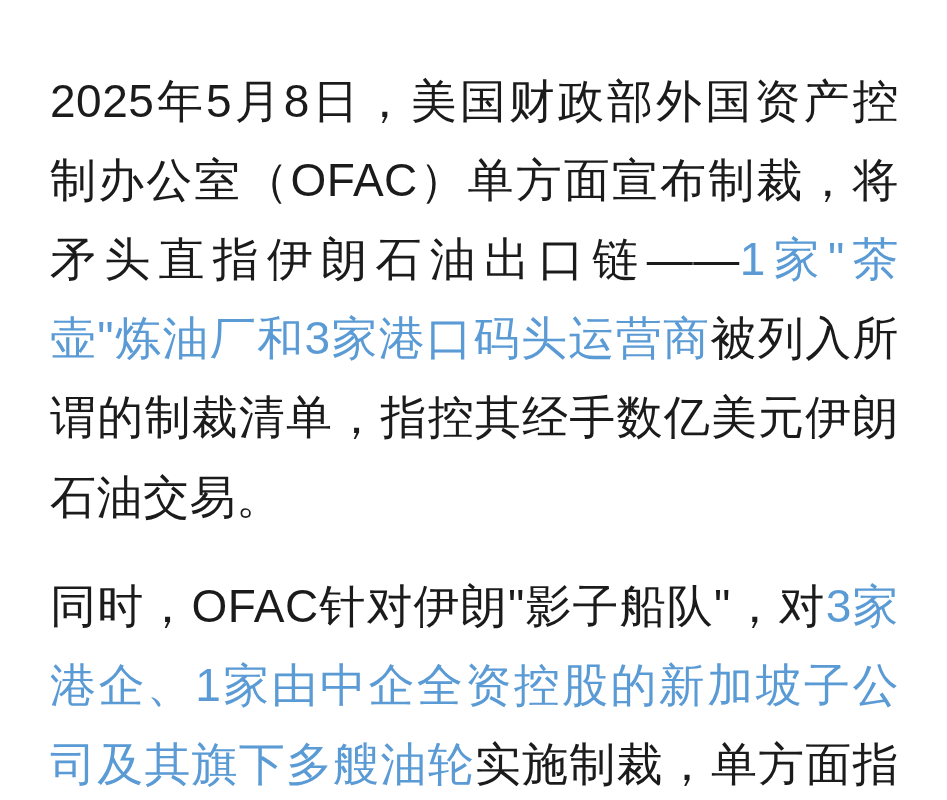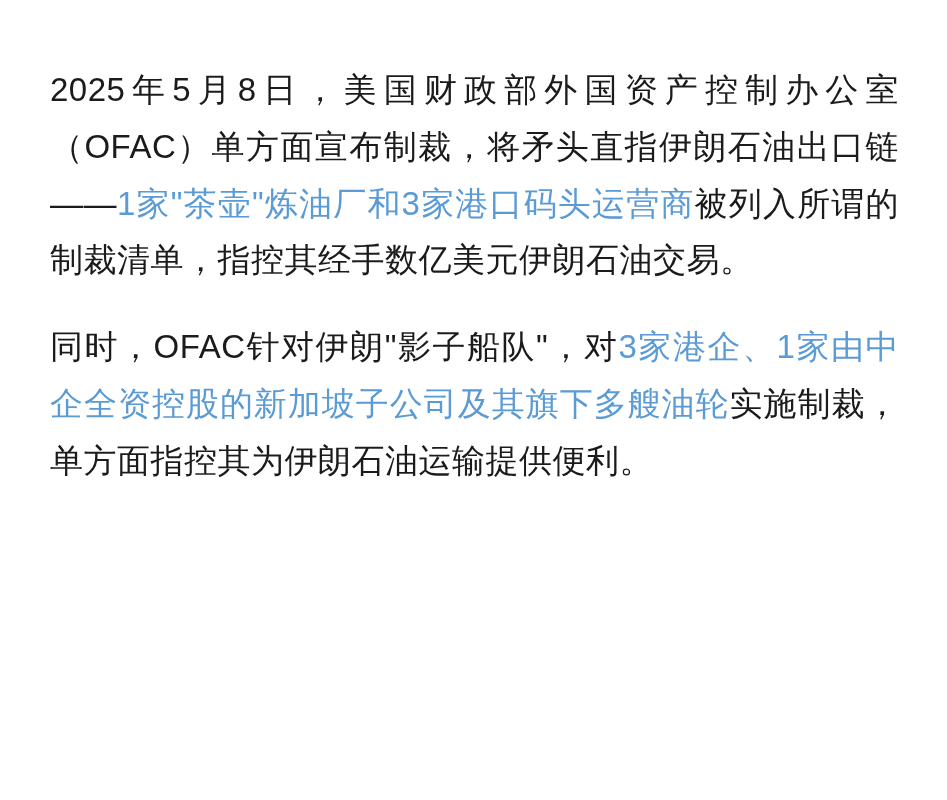--- a/index.html
+++ b/index.html
@@ -14,21 +14,21 @@
   }
   .page {
     width: 947px;
     height: 800px;
     box-sizing: border-box;
     background: #ffffff;
     padding: 62px 48px 0 50px;
     overflow: hidden;
   }
   .para {
-    font-size: 33px;
+    font-size: 46px;
     line-height: 1.72;
     color: #1b1b1b;
     letter-spacing: 0.5px;
     text-align: justify;
     margin: 0 0 30px 0;
     font-weight: 400;
   }
   .para:last-child {
     margin-bottom: 0;
   }

